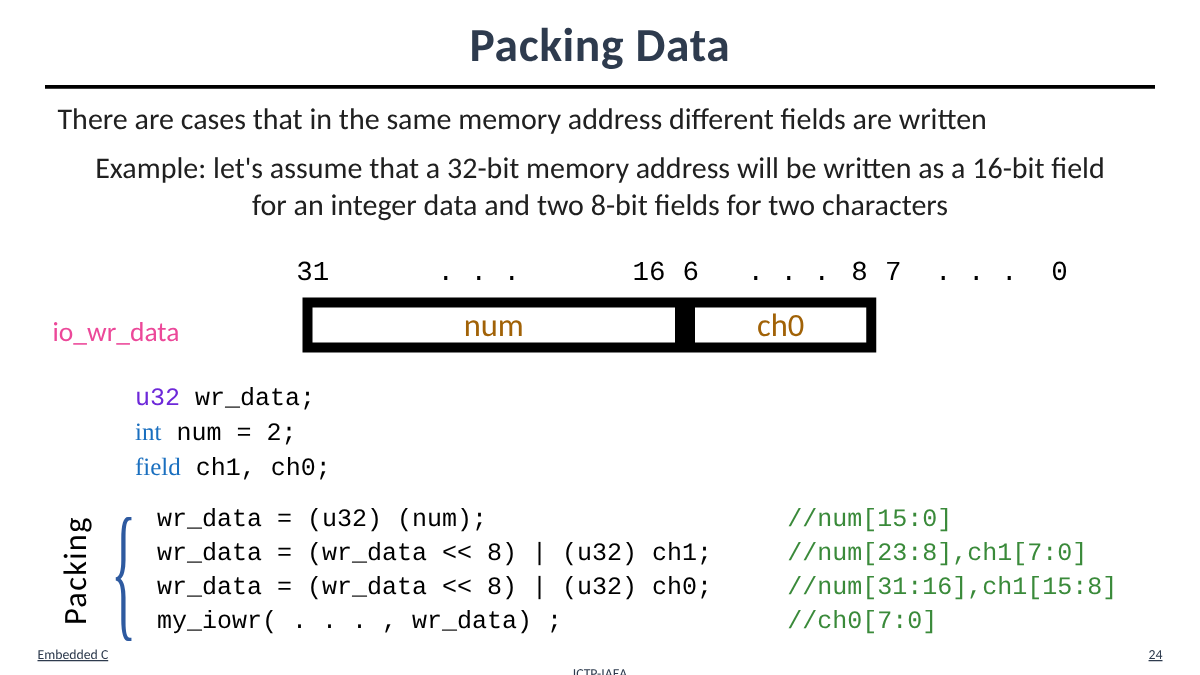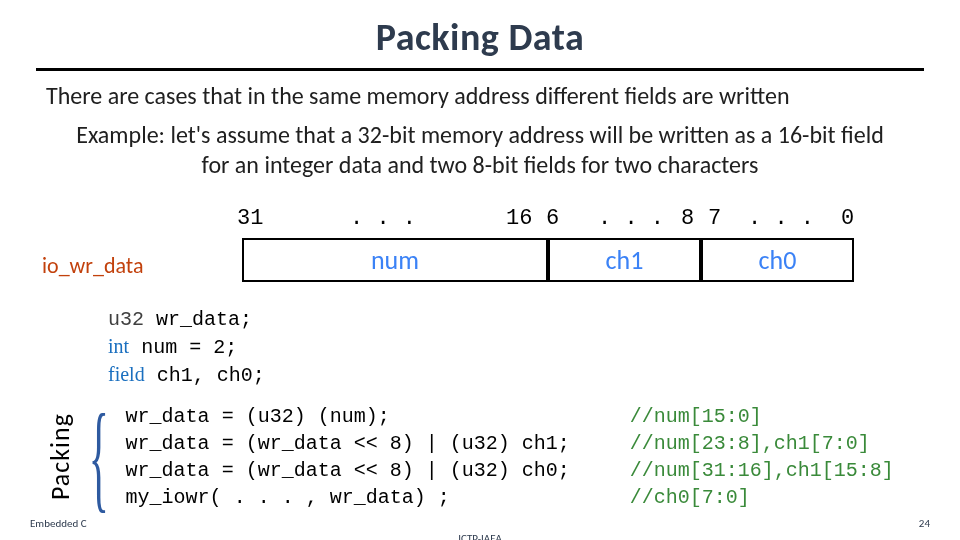--- a/index.html
+++ b/index.html
@@ -5,35 +5,35 @@
   * { margin: 0; padding: 0; box-sizing: border-box; }
   html, body { width: 960px; height: 540px; background: #fff; font-family: "Segoe UI", Calibri, Arial, sans-serif; overflow: hidden; }
   .slide { width: 960px; height: 540px; position: relative; padding: 14px 36px 0 36px; }
   .title { text-align: center; font-size: 38px; font-weight: 700; color: #2e3b4e; letter-spacing: 0.5px; }
   .hr { border: none; border-top: 3px solid #000; margin: 8px 0 10px; }
   .subtitle { font-size: 24px; color: #202020; text-align: left; margin-left: 10px; }
   .example { font-size: 24px; color: #202020; text-align: center; padding: 10px 30px 6px; line-height: 1.25; }
   .diagram { position: relative; margin: 20px 0 6px; height: 92px; }
   .bits { position: absolute; top: 0; left: 0; right: 0; font-family: "Courier New", monospace; font-size: 22px; color: #000; }
   .bits span { position: absolute; top: 0; white-space: pre; }
-  .io-label { position: absolute; left: 6px; top: 46px; font-size: 22px; color: #c2410c; }
+  .io-label { position: absolute; left: 6px; top: 46px; font-size: 22px; color: #ec4899; }
   .fields { position: absolute; top: 32px; left: 206px; width: 612px; height: 44px; display: flex; }
-  .fields div { border: 2px solid #000000; display: flex; align-items: center; justify-content: center; font-size: 26px; color: #3b82f6; }
+  .fields div { border: 8px solid #000000; display: flex; align-items: center; justify-content: center; font-size: 26px; color: #a16207; }
   .f-num { flex: 0 0 50%; border-right: none; }
   .f-ch1 { flex: 0 0 25%; border-right: none; }
   .f-ch0 { flex: 0 0 25%; }
   .code { font-family: "Courier New", monospace; font-size: 20px; line-height: 1.35; white-space: pre; color: #000; }
   .decl { margin: 8px 0 14px 72px; }
-  .kw-u32 { color: #404040; }
+  .kw-u32 { color: #6d28d9; }
   .kw-type { color: #1a6fbf; font-family: Liberation Serif, serif; }
   .pack-row { display: flex; align-items: center; gap: 14px; padding-left: 8px; }
   .pack-label { writing-mode: vertical-rl; transform: rotate(180deg); font-size: 26px; color: #000; font-family: "Segoe UI", Calibri, Arial, sans-serif; letter-spacing: 1px; }
   .brace { font-size: 120px; line-height: 84px; color: #2e5aa0; font-family: "Times New Roman", serif; transform: scaleX(0.35); margin: 0 -16px 0 -20px; }
   .comment { color: #3a8a3a; }
-  .footer { position: absolute; bottom: 10px; left: 0; right: 0; display: flex; justify-content: space-between; padding: 0 30px; font-size: 11px; color: #2e3b4e; }
+  .footer { position: absolute; bottom: 10px; left: 0; right: 0; display: flex; justify-content: space-between; padding: 0 30px; font-size: 11px; color: #2e3b4e; text-decoration: underline; }
   .footer .c { position: absolute; left: 50%; transform: translateX(-50%); margin-top: 15px; }
 </style>
 </head>
 <body>
 
 <div class="slide">
   <h1 class="title">Packing Data</h1>
   <hr class="hr">
   <div class="subtitle">There are cases that in the same memory address different fields are written</div>
   <div class="example">Example: let's assume that a 32-bit memory address will be written as a 16-bit field for an integer data and two 8-bit fields for two characters</div>
@@ -46,21 +46,20 @@
       <span style="left:510px">6</span>
       <span style="left:562px">. . .</span>
       <span style="left:645px">8</span>
       <span style="left:672px">7</span>
       <span style="left:712px">. . .</span>
       <span style="left:805px">0</span>
     </div>
     <div class="io-label">io_wr_data</div>
     <div class="fields">
       <div class="f-num">num</div>
-      <div class="f-ch1">ch1</div>
       <div class="f-ch0">ch0</div>
     </div>
   </div>
 
   <div class="code decl"><span class="kw-u32">u32</span><span> wr_data;</span>
 <span class="kw-type">int</span><span> num = 2;</span>
 <span class="kw-type">field</span><span> ch1, ch0;</span></div>
 
   <div class="pack-row">
     <div class="pack-label">Packing</div>

